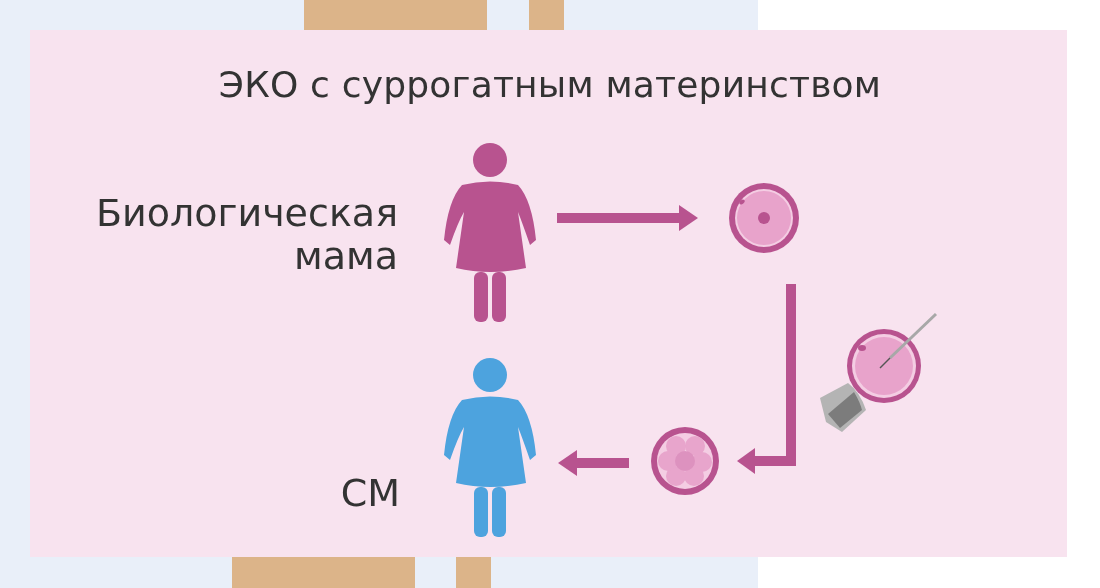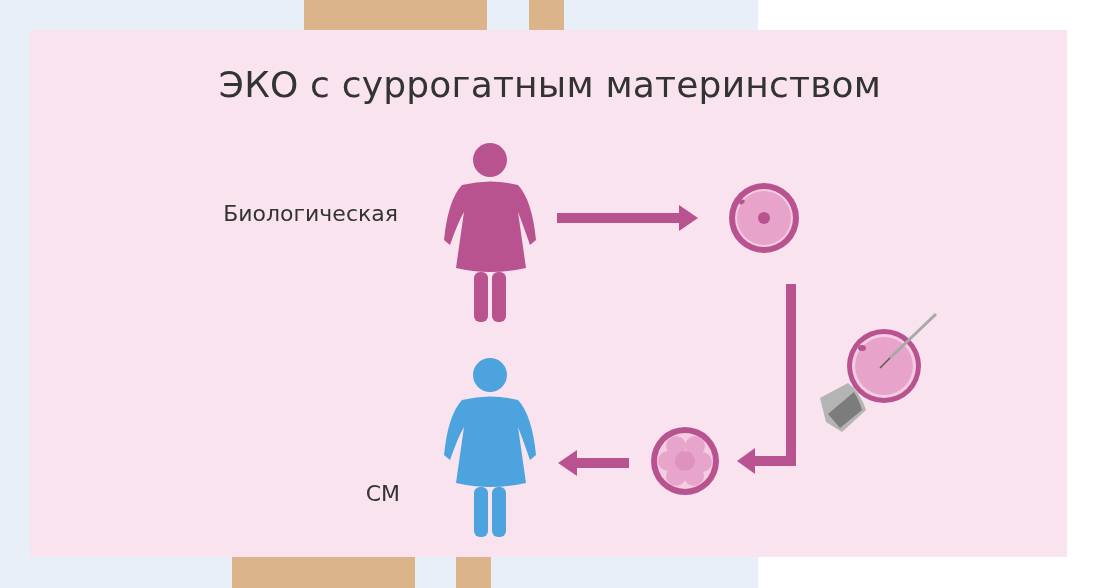--- a/index.html
+++ b/index.html
@@ -2,39 +2,40 @@
 <html><head>
 <meta charset="utf-8">
 <style>
   html,body{margin:0;padding:0;}
   body{width:1100px;height:588px;position:relative;overflow:hidden;background:#ffffff;font-family:"DejaVu Sans","Liberation Sans",sans-serif;}
   .bg-blue{position:absolute;left:0;top:0;width:758px;height:588px;background:#e9eff9;}
   .bg-white{position:absolute;left:758px;top:0;width:342px;height:588px;background:#ffffff;}
   .strip{position:absolute;background:#dcb489;}
   .card{position:absolute;left:30px;top:30px;width:1037px;height:527px;background:#f8e3ef;}
   .title{position:absolute;left:0;top:64px;width:1100px;text-align:center;font-size:36px;color:#333333;letter-spacing:0.2px;}
-  .label{position:absolute;color:#333333;font-size:22px;line-height:43px;text-align:right;}
+  .label{position:absolute;color:#333333;font-size:38px;line-height:43px;text-align:right;}
   svg{position:absolute;left:0;top:0;}
 </style>
 </head>
 <body>
 
 <div class="bg-blue"></div>
 <div class="bg-white"></div>
 <div class="strip" style="left:304px;top:0;width:183px;height:32px;"></div>
 <div class="strip" style="left:529px;top:0;width:35px;height:32px;"></div>
 <div class="strip" style="left:232px;top:557px;width:183px;height:31px;"></div>
 <div class="strip" style="left:456px;top:557px;width:35px;height:31px;"></div>
 
 <div class="card"></div>
 
 <div class="title">ЭКО с суррогатным материнством</div>
 
 <div class="label" style="left:90px;top:192px;width:308px;">
   <div>Биологическая</div>
+  <div>мама</div>
 </div>
 <div class="label" style="left:300px;top:428px;width:100px;margin-top:44px;">СМ</div>
 
 <svg width="1100" height="588" viewBox="0 0 1100 588">
 
   <g fill="#b8538f">
     <circle cx="490" cy="160" r="17"></circle>
     <path d="M462 185 Q490 178 518 185 Q532 200 536 240 L530 245 Q522 222 518 212 L526 268 Q490 276 456 268 L464 212 Q458 222 450 245 L444 240 Q448 200 462 185 Z"></path>
     <rect x="474" y="272" width="14" height="50" rx="6"></rect>
     <rect x="492" y="272" width="14" height="50" rx="6"></rect>

